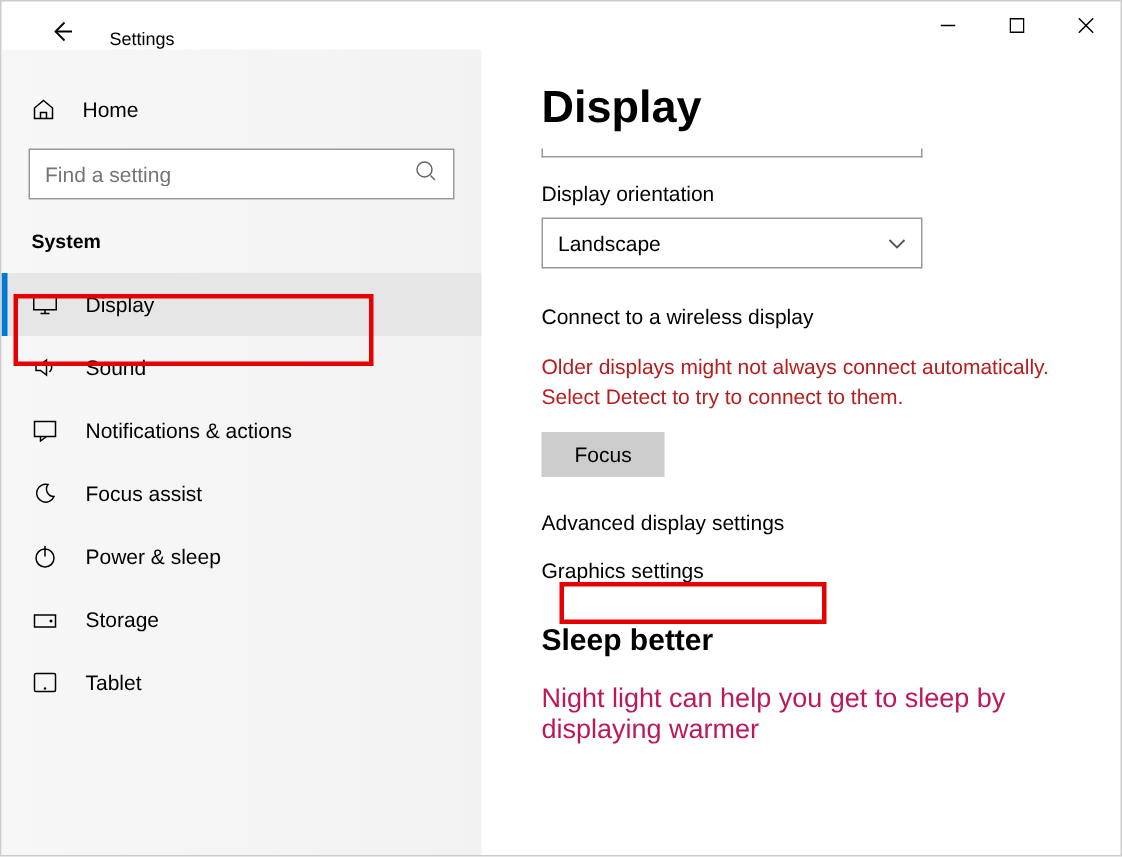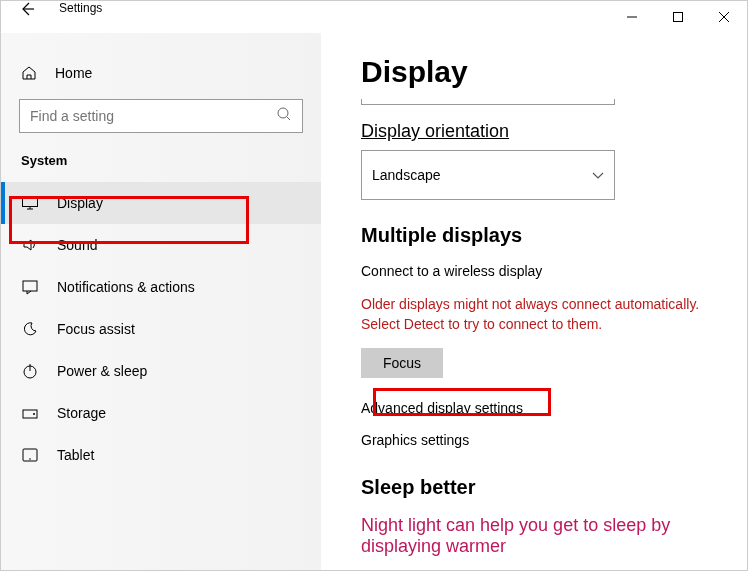--- a/index.html
+++ b/index.html
@@ -1,18 +1,18 @@
 <!DOCTYPE html>
 <html><head>
   <meta charset="utf-8">
   <style>
     * { box-sizing: border-box; margin: 0; padding: 0; font-family: "Segoe UI", sans-serif; }
     body { width: 748px; height: 571px; background: #fff; border: 1px solid #ccc; overflow: hidden; position: relative; }
     
-    .titlebar { height: 32px; display: flex; align-items: flex-start; padding-left: 18px; }
+    .titlebar { height: 32px; display: flex; align-items: flex-end; padding-left: 32px; }
     .titlebar .back-btn { width: 20px; height: 20px; margin-right: 20px; cursor: pointer; }
     .titlebar .title { font-size: 12px; color: #000; }
     .window-controls { position: absolute; top: 0; right: 0; display: flex; }
     .window-controls > div { width: 46px; height: 32px; display: flex; align-items: center; justify-content: center; cursor: pointer; }
     
     .container { display: flex; height: calc(100% - 32px); }
     
     .sidebar { width: 320px; background: linear-gradient(to right, #f7f7f7 0%, #f2f2f2 100%); padding-top: 24px; }
     .home-row { display: flex; align-items: center; padding: 8px 20px; margin-bottom: 10px; cursor: pointer; }
     .home-row svg { margin-right: 18px; }
@@ -30,22 +30,22 @@
     .nav-item.selected { background: #e6e6e6; }
     .nav-item.selected::before { content: ""; position: absolute; left: 0; top: 0; bottom: 0; width: 4px; background: #0078d4; }
     
     .highlight-red { border: 3px solid #e60000; position: absolute; pointer-events: none; }
     .hl-display { left: 8px; top: 195px; width: 240px; height: 48px; }
     .hl-advanced { left: 372px; top: 387px; width: 178px; height: 28px; }
     
     .main { flex: 1; padding: 22px 40px 0 40px; overflow: hidden; }
     .page-title { font-size: 30px; font-weight: 600; margin-bottom: 10px; }
     .rule-under { border-bottom: 1px solid #999; margin: 0 0 16px 0; width: 254px; height: 6px; border-left: 1px solid #999; border-right: 1px solid #999; }
-    .field-label { font-size: 18px; margin-bottom: 8px; text-decoration: underline; }
-    .dropdown { width: 254px; height: 50px; border: 1px solid #999; display: flex; align-items: center; justify-content: space-between; padding: 0 10px; cursor: pointer; margin-bottom: 24px; }
+    .field-label { font-size: 14px; margin-bottom: 8px; }
+    .dropdown { width: 254px; height: 34px; border: 1px solid #999; display: flex; align-items: center; justify-content: space-between; padding: 0 10px; cursor: pointer; margin-bottom: 24px; }
     .dropdown span { font-size: 14px; }
     
     .section-header { font-size: 20px; font-weight: 600; margin-bottom: 16px; }
     .link { color: #000000; font-size: 14px; cursor: pointer; margin-bottom: 16px; display: block; }
     .body-text { font-size: 14px; color: #b91c1c; margin-bottom: 14px; line-height: 1.4; }
     .detect-btn { background: #ccc; border: none; padding: 7px 22px; font-size: 14px; cursor: pointer; margin-bottom: 22px; display: inline-block; }
     
     .sleep-section { margin-top: 28px; }
     .sleep-text { font-size: 18px; color: #be185d; }
   </style>
@@ -170,21 +170,20 @@
     <h1 class="page-title">Display</h1>
     <div class="rule-under"></div>
     <div class="field-label">Display orientation</div>
     <div class="dropdown">
       <span>Landscape</span>
       <span><svg width="12" height="8" viewBox="0 0 12 8">
             <path d="M1 1 L6 6 L11 1" stroke="#555" fill="none" stroke-width="1.2"></path>
           </svg></span>
     </div>
     
-    <h2 class="section-header">Multiple displays</h2>
     <a class="link">Connect to a wireless display</a>
     <p class="body-text">Older displays might not always connect automatically. Select Detect to try to connect to them.</p>
     <button class="detect-btn">Focus</button>
     
     <a class="link">Advanced display settings</a>
     <a class="link">Graphics settings</a>
     
     <div class="sleep-section">
       <h2 class="section-header">Sleep better</h2>
       <p class="sleep-text">Night light can help you get to sleep by displaying warmer</p>

